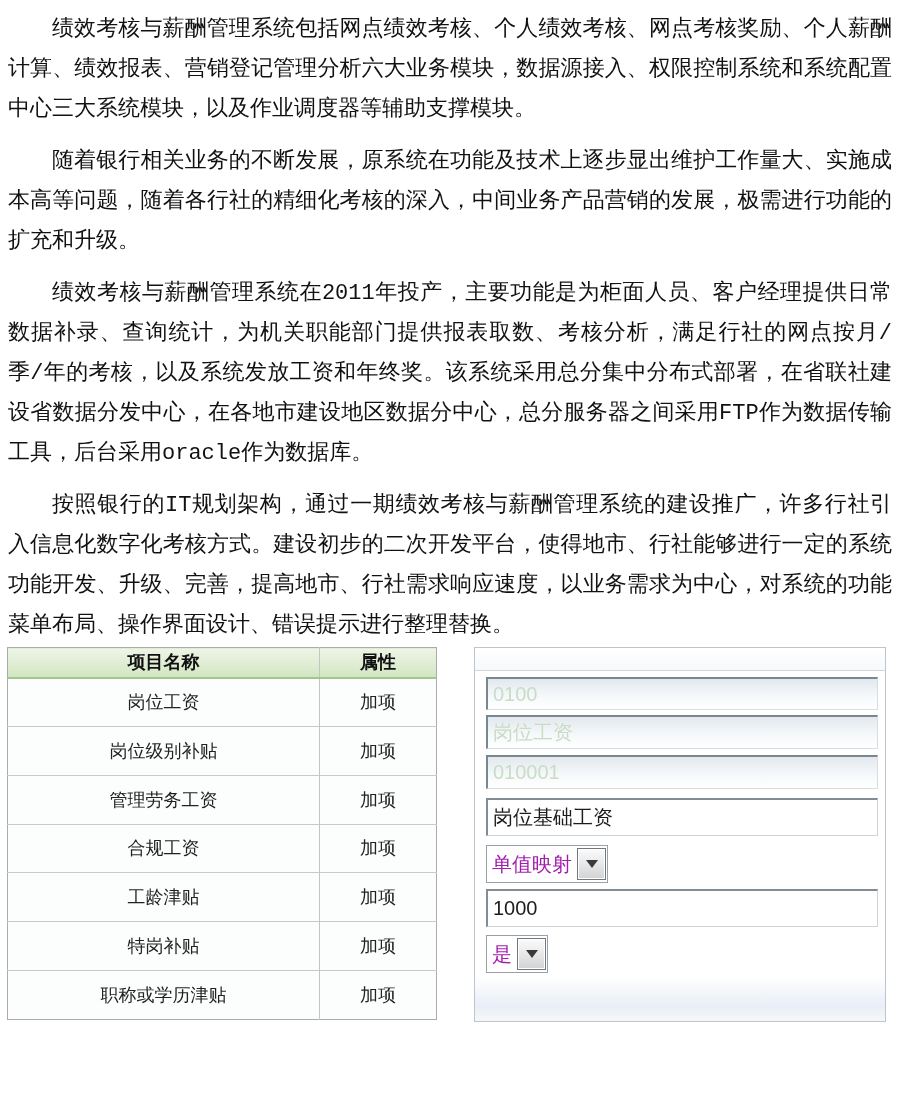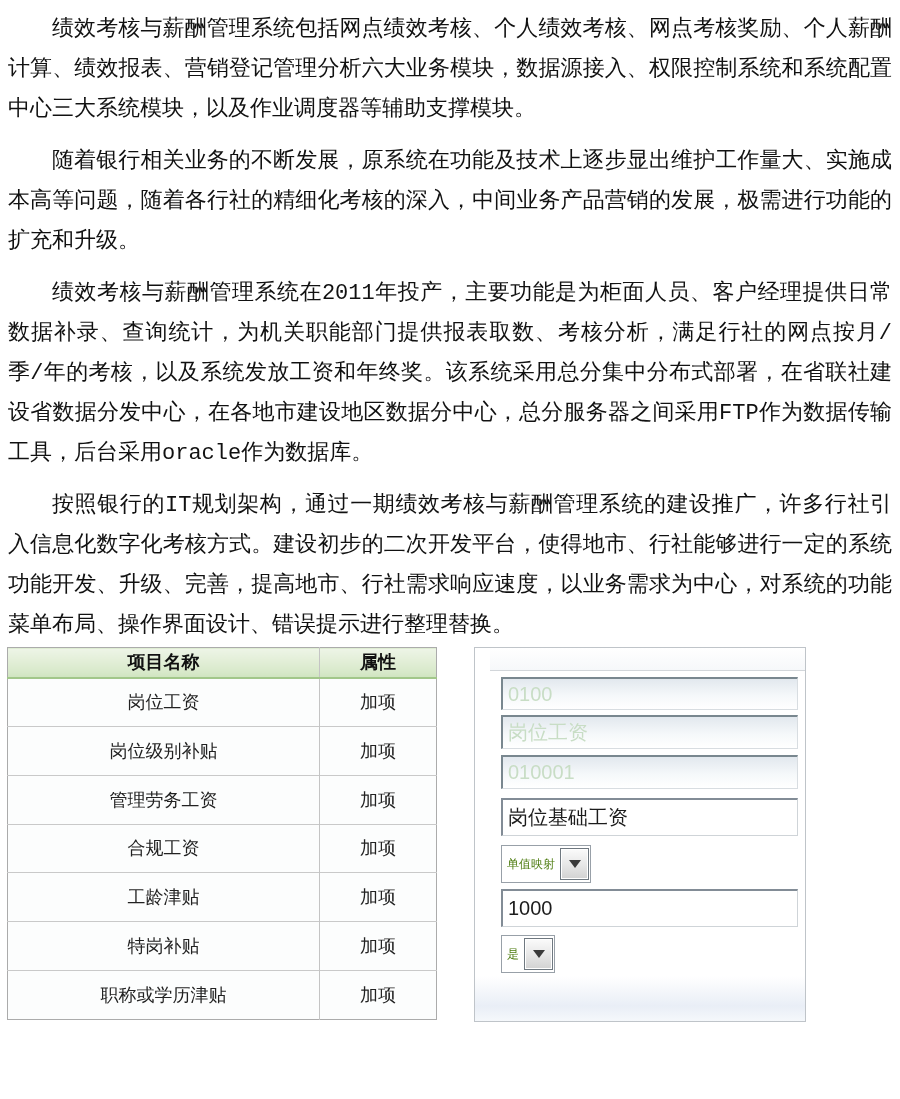--- a/index.html
+++ b/index.html
@@ -32,24 +32,23 @@
   }
   table.salary td {
     height:46px; font-size:18px; color:#222; text-align:center;
     border-top:1px solid #c9c9c9; background:#fcfdfd;
   }
   table.salary th:last-child, table.salary td:last-child { border-left:1px solid #c4c4c4; width:117px; }
   table.salary tbody tr:first-child td { border-top:none; }
 
   
   .panel {
-    margin-left:37px; width:332px; height:375px;
+    margin-left:37px; width:412px; height:375px;
     border:1px solid #bfc4c9;
     background:linear-gradient(180deg,#ffffff 0%,#ffffff 88%,#e9eef6 96%,#f5f8fb 100%);
-    padding-left:15px;
   }
   .panel-header { height:23px; border-bottom:1px solid #d2d6da;
                   background:linear-gradient(180deg,#ffffff,#f6f8fa); }
 
   .inp {
     display:flex; align-items:center;
     margin:6px 7px 0 11px; height:33px; padding-left:5px;
     font-size:20px;
     border-style:solid; border-width:2px 1px 1px 2px;
   }
@@ -65,21 +64,21 @@
   .inp.tall { height:38px; }
   .gap9 { margin-top:9px;text-align:center; }
   .gap4 { }
   .gap8 { margin-top:8px; }
 
   .dd {
     display:inline-flex; align-items:center;
     margin:9px 0 0 11px; height:38px;
     border:1px solid #98a0a8; background:#fff; padding:1px;
   }
-  .dd .dd-label { font-size:12px; color:#4d7c0f; padding:0 4px; white-space:nowrap; }
+  .dd .dd-label { font-size:20px; color:#a21caf; padding:0 4px; white-space:nowrap; }
   .dd .dd-btn {
     width:29px; height:32px; margin-left:1px;
     border:1px solid #6f7880;
     background:linear-gradient(180deg,#fbfbfb 0%,#e8e8e8 50%,#d2d2d2 100%);
     box-shadow:inset 0 0 0 1px #ffffff;
     display:flex; align-items:center; justify-content:center;
   }
   .tri { width:0; height:0; border-left:6px solid transparent; border-right:6px solid transparent;
          border-top:8px solid #3a3a3a; }
 </style>

